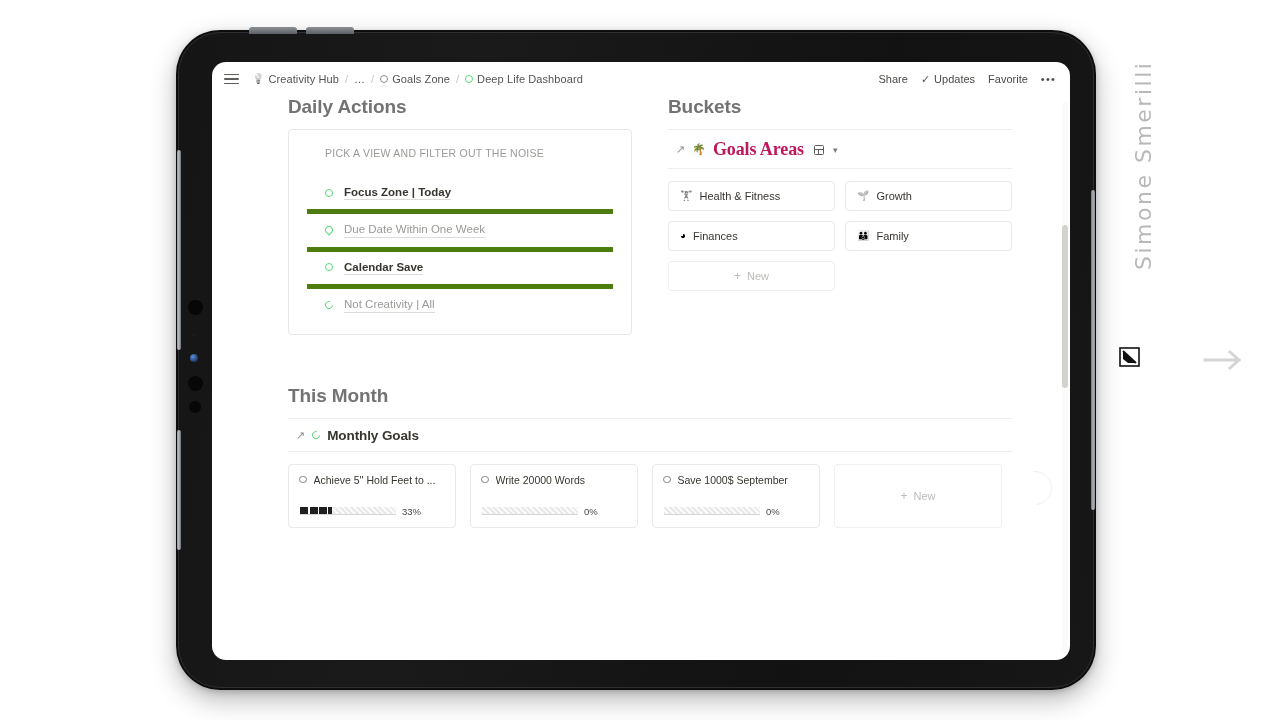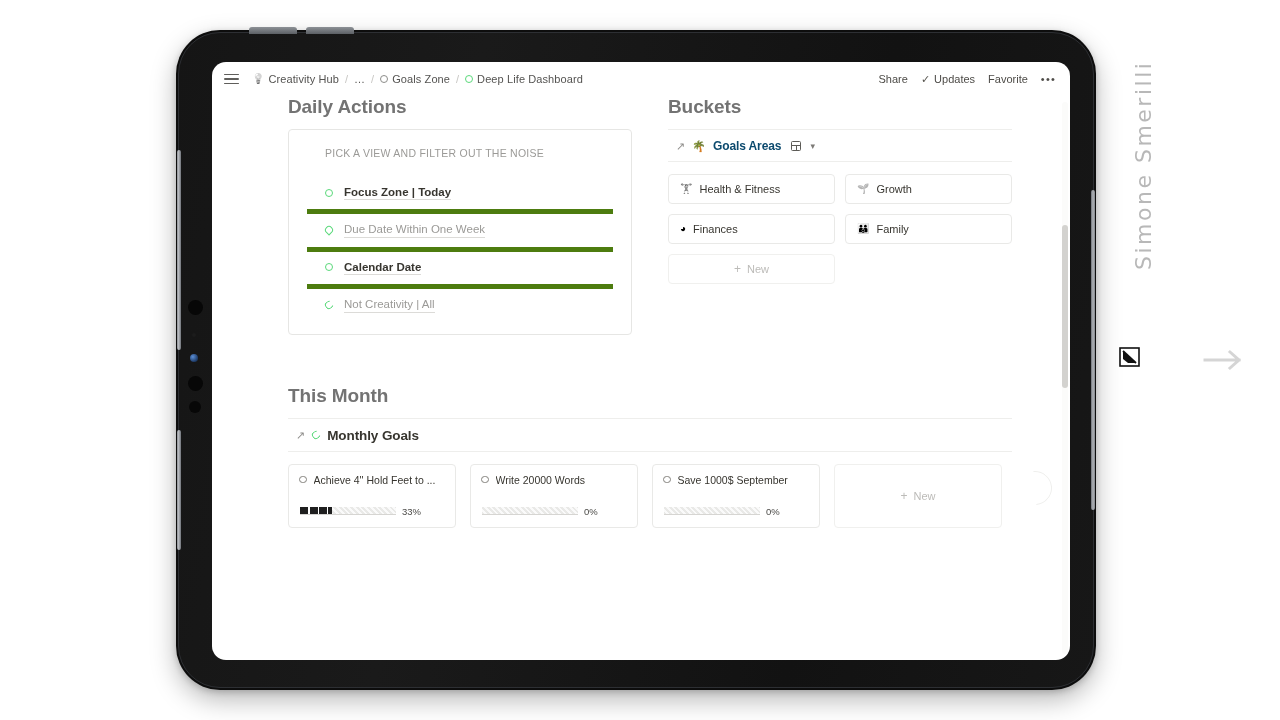--- a/index.html
+++ b/index.html
@@ -138,21 +138,21 @@
 
   
   .db-head {
     display: flex; align-items: center; gap: 7px;
     padding: 9px 0 8px 8px;
     border-top: 1px solid #eeeeec;
     border-bottom: 1px solid #eeeeec;
   }
   .arrow-ne { font-size: 11px; color: #8e8d8a; }
   .tree { font-size: 11px; line-height: 1; color:#5bd97b; }
-  .db-title { font-size: 12px; font-weight: 700; color: #0c4a6e; letter-spacing: -0.1px; }
+  .db-title { font-size: 18px; font-weight: 700; color: #be185d; letter-spacing: -0.1px; font-family: Liberation Serif, serif; }
   .grid-ico {
     width: 10px; height: 10px; border: 1.3px solid #5d5b57; border-radius: 1.5px;
     position: relative; margin-left: 3px;
   }
   .grid-ico:before { content:""; position:absolute; left:0; right:0; top:3px; height:1.2px; background:#5d5b57; }
   .grid-ico:after  { content:""; position:absolute; top:3px; bottom:0; left:3.2px; width:1.2px; background:#5d5b57; }
   .chev { font-size: 9px; color: #7c7a76; margin-left: 2px; }
 
   .bucket-grid { display: grid; grid-template-columns: 1fr 1fr; gap: 10px; margin-top: 12px; }
   .bucket-card {
@@ -321,21 +321,21 @@
             <div class="da-row">
               <span class="ring green"></span>
               <span class="da-link">Focus Zone | Today</span>
             </div>
             <div class="da-row muted">
               <span class="drop"></span>
               <span class="da-link">Due Date Within One Week</span>
             </div>
             <div class="da-row">
               <span class="ring green"></span>
-              <span class="da-link">Calendar Date</span>
+              <span class="da-link">Calendar Save</span>
             </div>
             <div class="da-row muted">
               <span class="spin"></span>
               <span class="da-link">Not Creativity | All</span>
             </div>
           </div>
         </div>
 
         <div class="col">
           <h2 class="sect">Buckets</h2>
@@ -381,21 +381,21 @@
           <span class="arrow-ne">↗</span>
           <span class="spin"></span>
           <span class="mg-title">Monthly Goals</span>
         </div>
 
         <div class="goals-row">
 
           <div class="goal-card">
             <div class="goal-top">
               <span class="goal-ring"></span>
-              <span class="goal-title">Achieve 4'' Hold Feet to ...</span>
+              <span class="goal-title">Achieve 5'' Hold Feet to ...</span>
             </div>
             <div class="goal-bottom">
               <div class="bar">
                 <div class="bar-fill" id="fill0" style="width: 33%;"></div>
               </div>
               <span class="pct">33%</span>
             </div>
           </div>
 
           <div class="goal-card">

